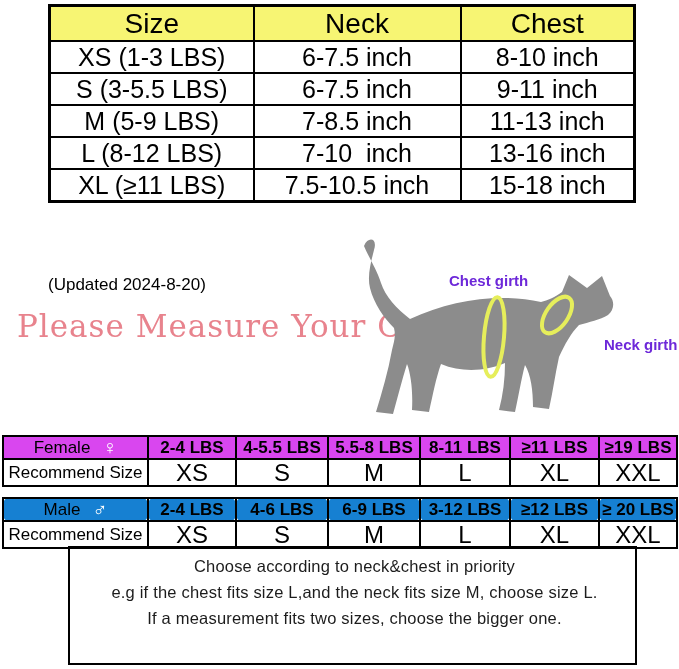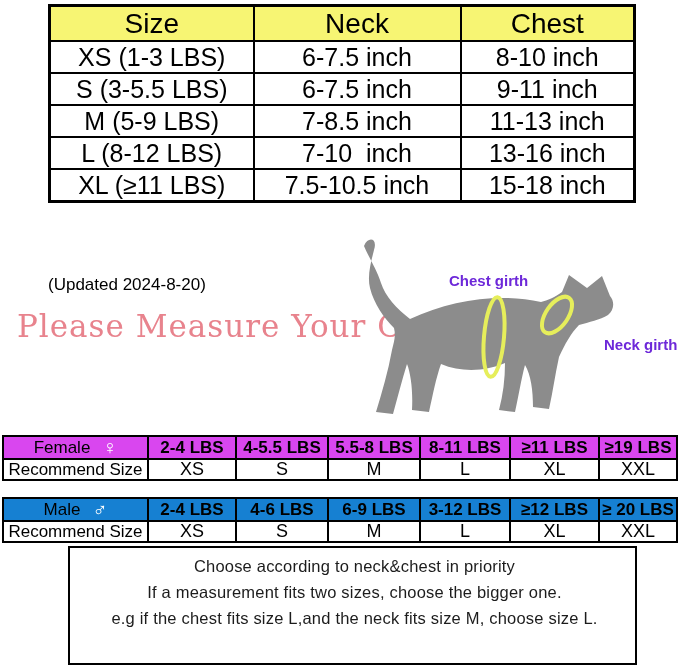--- a/index.html
+++ b/index.html
@@ -27,25 +27,25 @@
   .girth-label { position:absolute; font-size:15px; font-weight:600; color:#6d28d9;
                  white-space:nowrap; }
   #chest-girth-label { left:449px; top:272px; }
   #neck-girth-label  { left:604px; top:336px; }
 
   
   .mini-table { position:absolute; left:2px; border-collapse:collapse; table-layout:fixed; }
   .mini-table td { border:2px solid #000; text-align:center; padding:0;
                    font-size:17px; line-height:1.05; overflow:hidden; white-space:nowrap; }
   .mini-table tr.hdr td { height:20px; font-weight:600; }
-  .mini-table tr.data td { height:19px; font-weight:400; font-size:18px; }
+  .mini-table tr.data td { height:19px; font-weight:400; font-size:24px; }
   #female-table { top:435px; }
   #male-table   { top:497px; }
   #female-table tr.hdr td { background:#d946ef; }
-  #male-table   tr.hdr td { background:#1680D2; }
+  #male-table   tr.hdr td { background:#1680D2;border-radius:6px; }
   .gender-cell { font-weight:400 !important; }
   .gender-symbol { color:#ffffff; font-size:20px; margin-left:12px; vertical-align:-1px; }
   #male-table .gender-symbol { font-weight:700; }
   .row-label { font-size:17px !important; }
 
   
   #note-box { position:absolute; left:68px; top:546px; width:549px; height:105px;
               border:2px solid #000; padding:5px 6px 5px 10px; }
   .note-line { font-size:16.5px; line-height:26px; color:#1c1c1c; white-space:nowrap;
                letter-spacing:0.2px;text-align:center; }
@@ -194,15 +194,15 @@
     <td>M</td>
     <td>L</td>
     <td>XL</td>
     <td>XXL</td>
   </tr>
 </tbody>
   </table>
 
 <div id="note-box">
   <div class="note-line">Choose according to neck&amp;chest in priority</div>
+  <div class="note-line">e.g if the chest fits size L,and the neck fits size M, choose size L.</div>
   <div class="note-line">If a measurement fits two sizes, choose the bigger one.</div>
-  <div class="note-line">e.g if the chest fits size L,and the neck fits size M, choose size L.</div>
 </div>
 
 </body></html>

